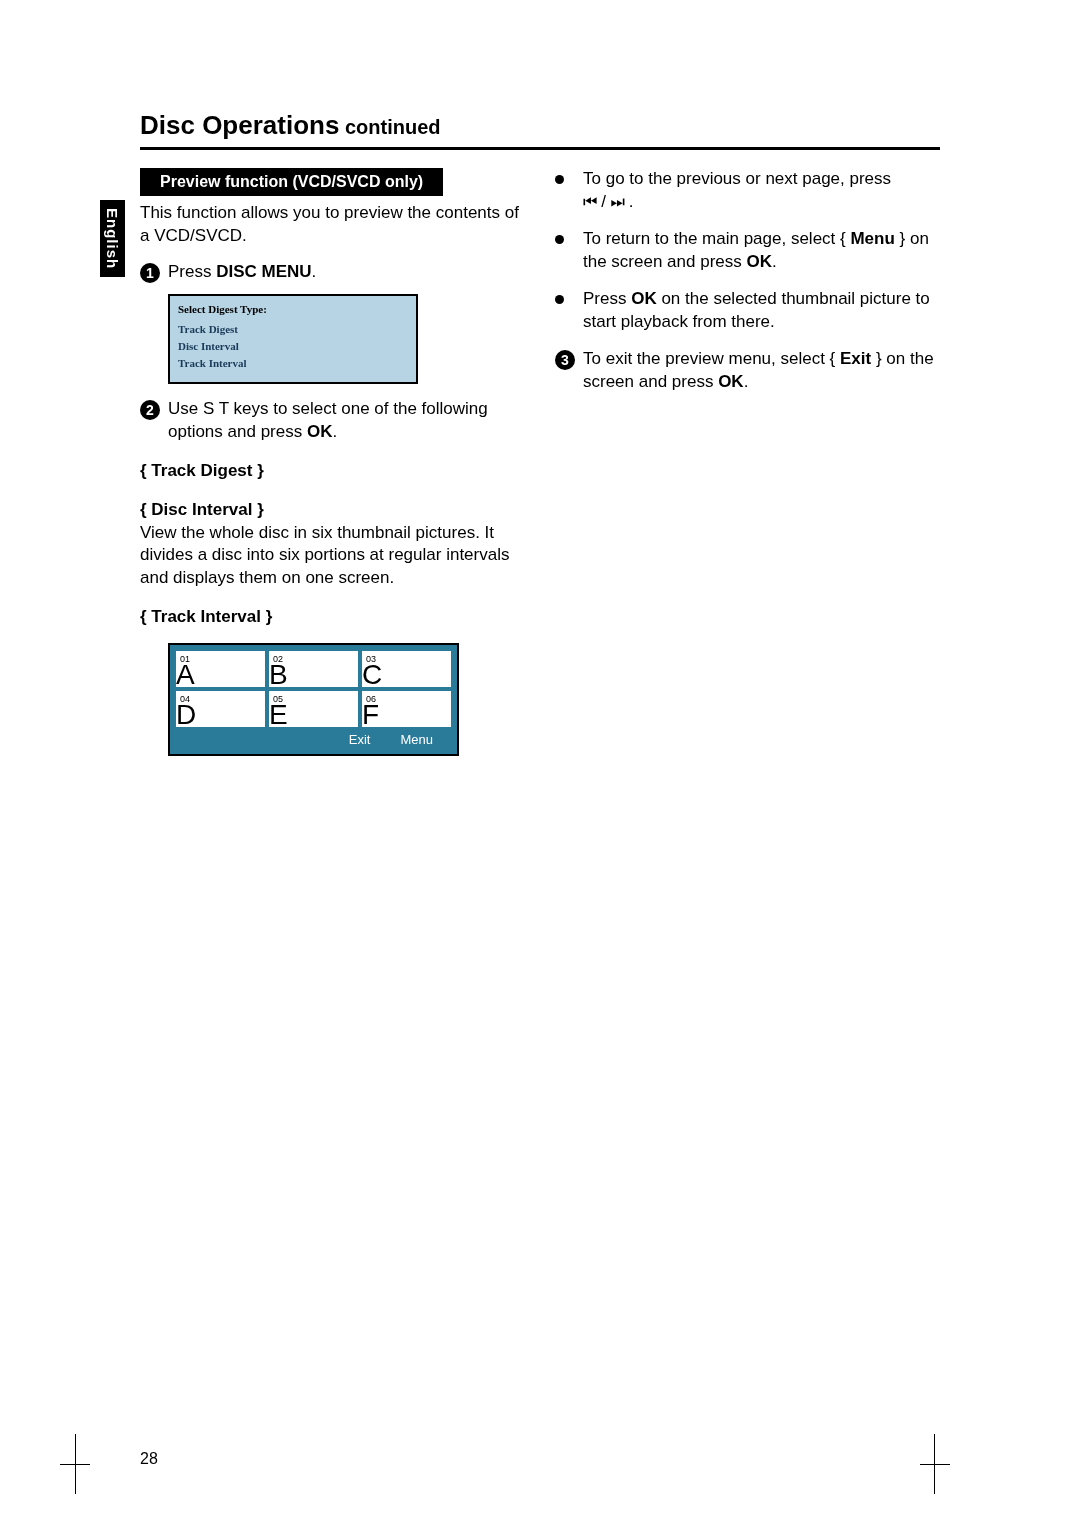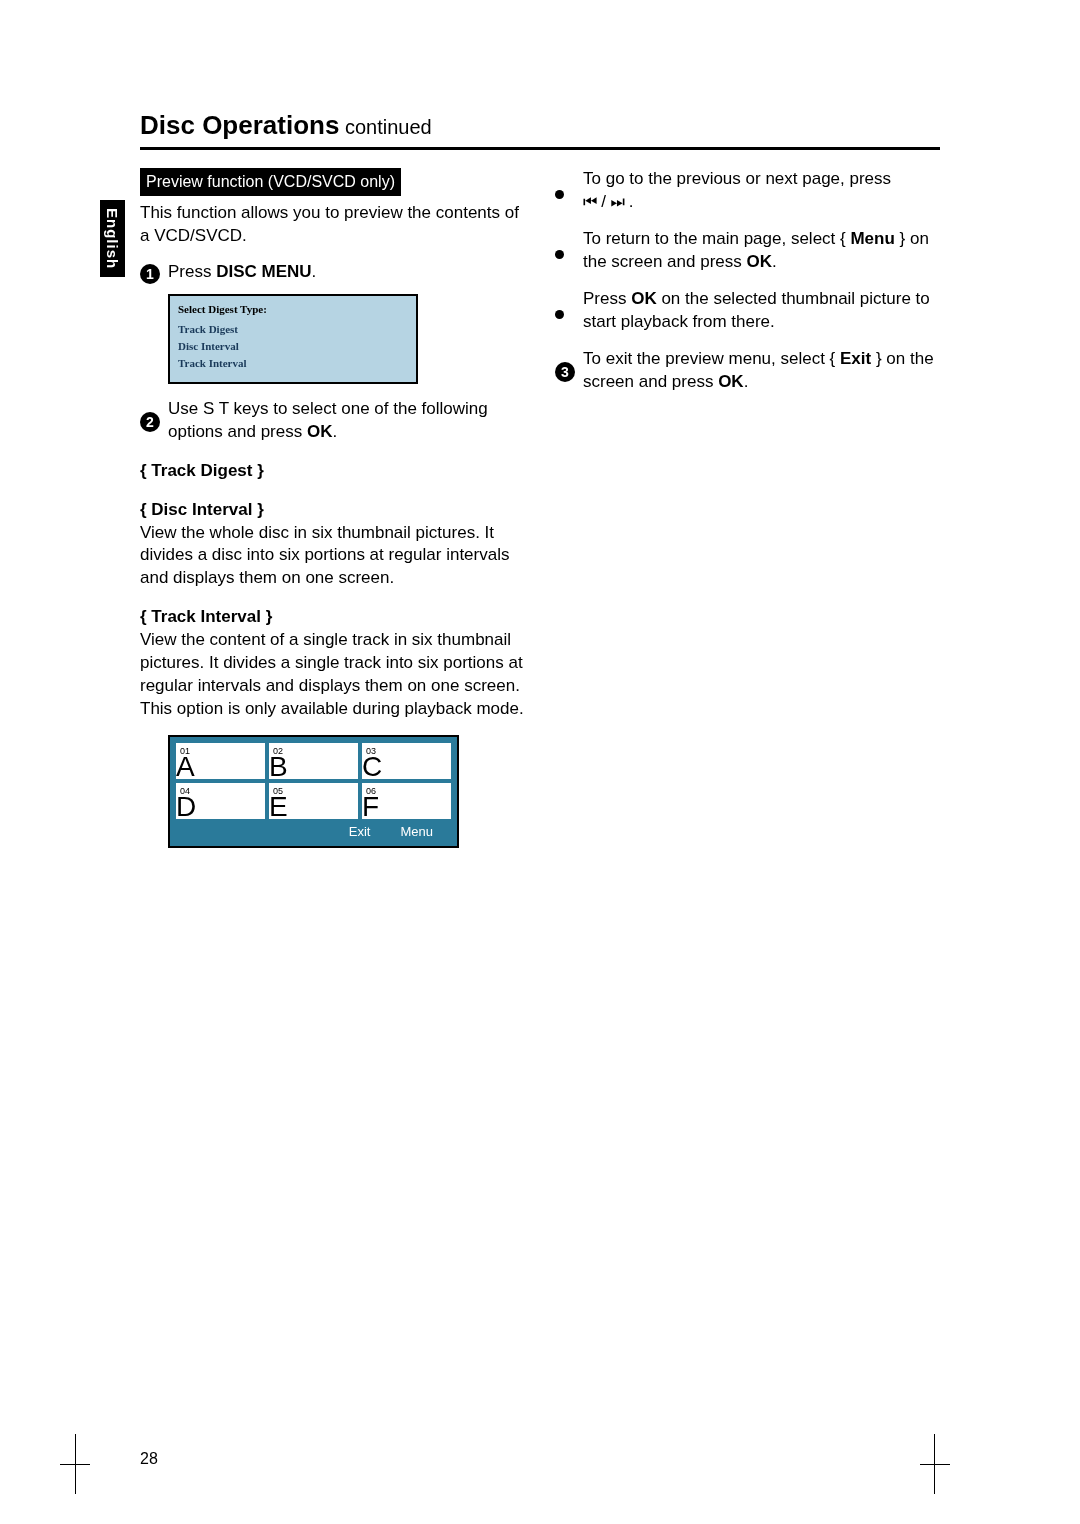--- a/index.html
+++ b/index.html
@@ -22,21 +22,21 @@
     padding-bottom: 6px;
     margin-bottom: 18px;
   }
   .title-main {
     font-size: 26px;
     font-weight: bold;
     margin-top: 16px;
   }
   .title-sub {
     font-size: 20px;
-    font-weight: normal;
+    font-weight: bold;
   }
   .side-tab {
     position: absolute;
     left: 100px;
     top: 200px;
     background: #000;
     color: #fff;
     font-weight: bold;
     font-size: 15px;
     writing-mode: vertical-rl;
@@ -48,29 +48,29 @@
     gap: 30px;
   }
   .col {
     width: 50%;
     font-size: 17px;
     line-height: 1.35;
   }
   .section-heading {
     background: #000;
     color: #fff;
-    font-weight: normal;
+    font-weight: bold;
     font-size: 16px;
-    padding: 3px 6px;
+    padding: 3px 20px;
     display: inline-block;
     margin-bottom: 6px;
   }
   .step {
     display: flex;
-    align-items: center;
+    align-items: flex-start;
     margin-top: 14px;
   }
   .step-num {
     flex: none;
     width: 20px;
     height: 20px;
     border-radius: 50%;
     background: #000;
     color: #fff;
     font-size: 14px;
@@ -219,21 +219,20 @@
           <span>Use S T keys to select one of the following options and press </span><span class="bold">OK</span><span>.</span>
         </div>
       </div>
 
       <div class="option-head">{ <span>Track Digest</span> }</div>
 
       <div class="option-head">{ <span>Disc Interval</span> }</div>
       <div>View the whole disc in six thumbnail pictures. It divides a disc into six portions at regular intervals and displays them on one screen.</div>
 
       <div class="option-head">{ <span>Track Interval</span> }</div>
-      <div>View the content of a single track in six thumbnail pictures. It divides a single track into six portions at regular intervals and displays them on one screen. This option is only available during playback mode.</div>
 
       <div class="thumb-panel">
         <div class="thumb-grid">
           <div class="thumb"><span class="num">01</span><span class="big">A</span></div>
           <div class="thumb"><span class="num">02</span><span class="big">B</span></div>
           <div class="thumb"><span class="num">03</span><span class="big">C</span></div>
           <div class="thumb"><span class="num">04</span><span class="big">D</span></div>
           <div class="thumb"><span class="num">05</span><span class="big">E</span></div>
           <div class="thumb"><span class="num">06</span><span class="big">F</span></div>
         </div>

